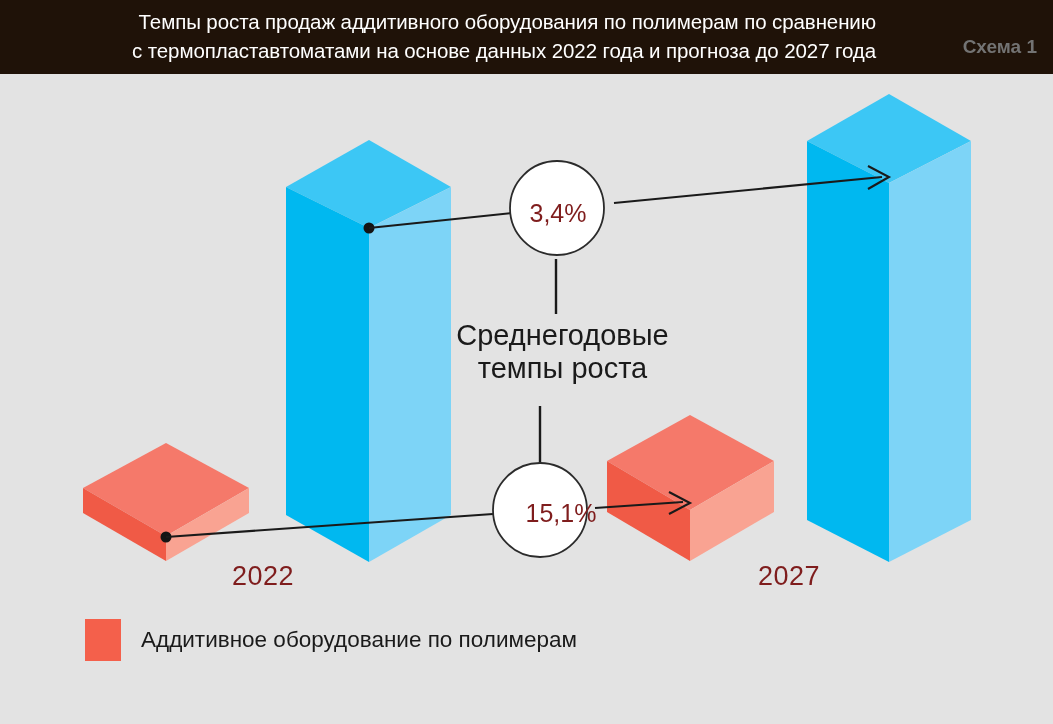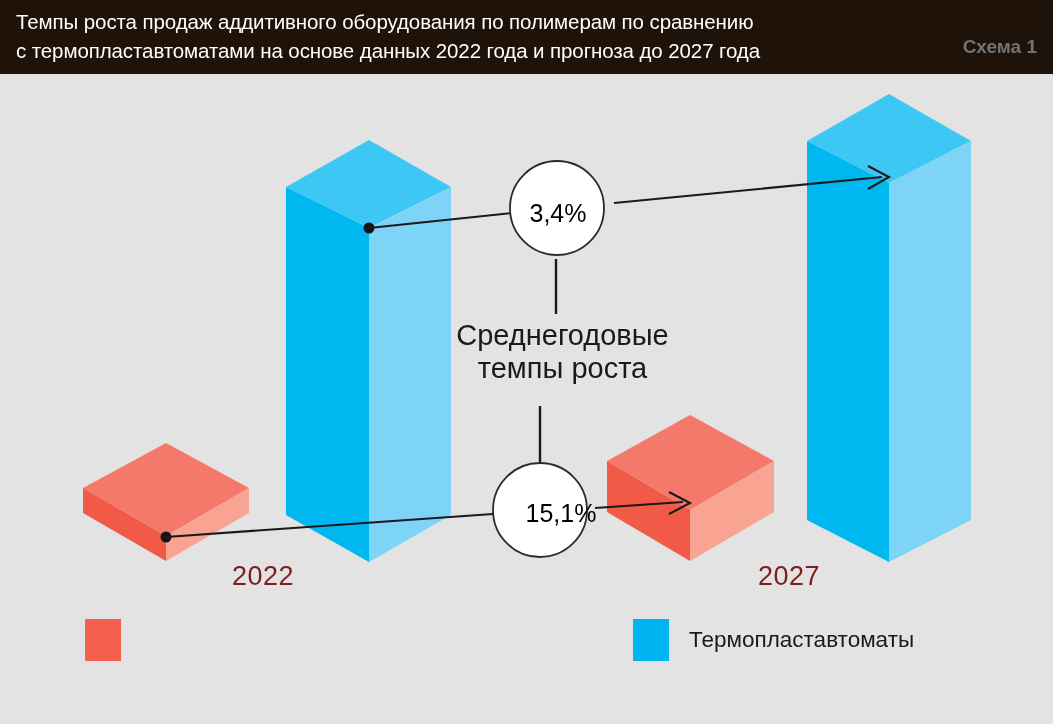--- a/index.html
+++ b/index.html
@@ -20,20 +20,21 @@
   }
 
   
   #header {
     position: absolute;
     left: 0; top: 0;
     width: 1053px;
     height: 74px;
     background: #1f1208;
     box-sizing: border-box;
+    text-align: right;
   }
   #header-title {
     position: absolute;
     left: 16px;
     top: 7px;
     width: 860px;
     color: #ffffff;
     font-size: 20.5px;
     line-height: 29px;
     font-family: "Liberation Sans", sans-serif;
@@ -90,21 +91,21 @@
     color: #1a1a1a;
     font-size: 29px;
     line-height: 33px;
     font-family: "Liberation Sans", sans-serif;
     white-space: pre-line;
   }
 
   
   .bubble-label {
     position: absolute;
-    color: #000000;
+    color: #7f1d1d;
     font-size: 25px;
     font-family: "Liberation Sans", sans-serif;
     white-space: nowrap;
     text-align: center;
     width: 120px;
   }
   #bubble-label-0 { left: 498px; top: 125px; }
   #bubble-label-1 { left: 501px; top: 425px; }
 
   
@@ -215,22 +216,19 @@
 
     <div id="annotation-text">Среднегодовые
 темпы роста</div>
 
     <div class="cat-label" id="cat-label-0">2022</div>
     <div class="cat-label" id="cat-label-1">2027</div>
 
     <div id="legend">
       <div class="legend-item" id="legend-item-0">
         <span class="legend-swatch" style="background:#F4604B"></span>
-      </div>
-      <div class="legend-item" id="legend-item-1">
-        <span class="legend-swatch" style="background:#00B5F0"></span>
-        <span class="legend-text">Термопластавтоматы</span>
+        <span class="legend-text">Аддитивное оборудование по полимерам</span>
       </div>
     </div>
 
 
   </div>
 </div>
 
 </body></html>

